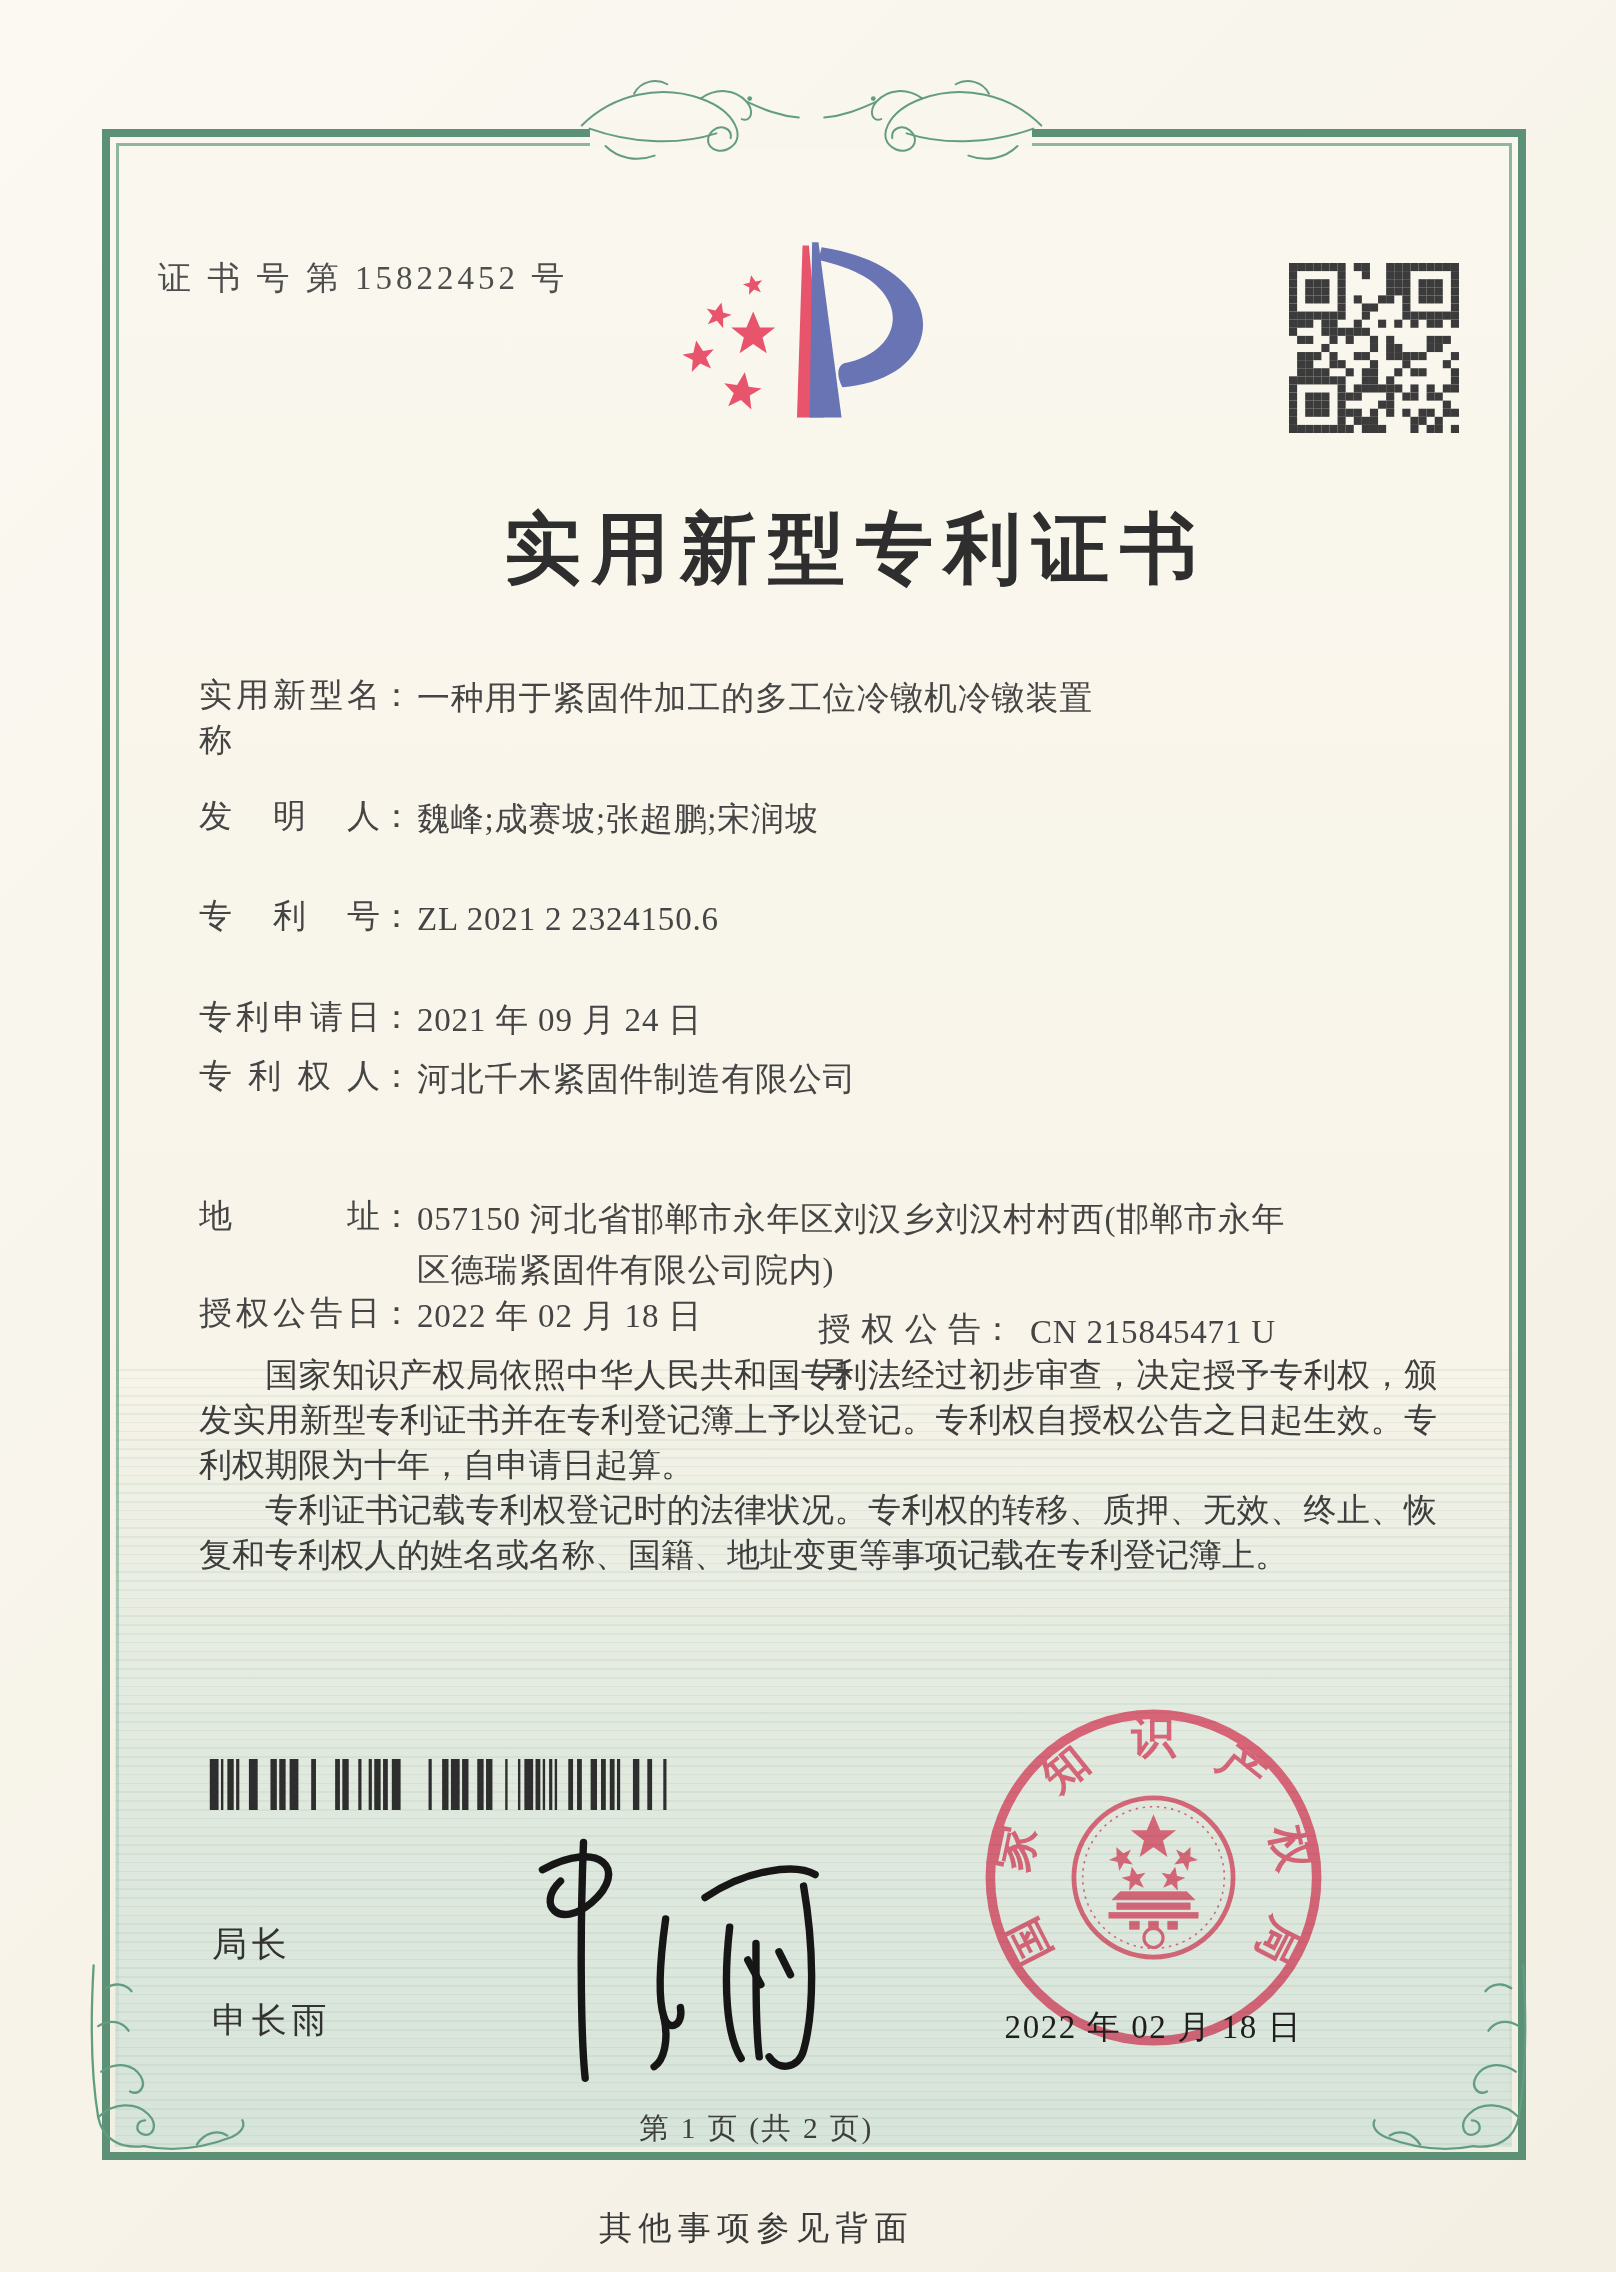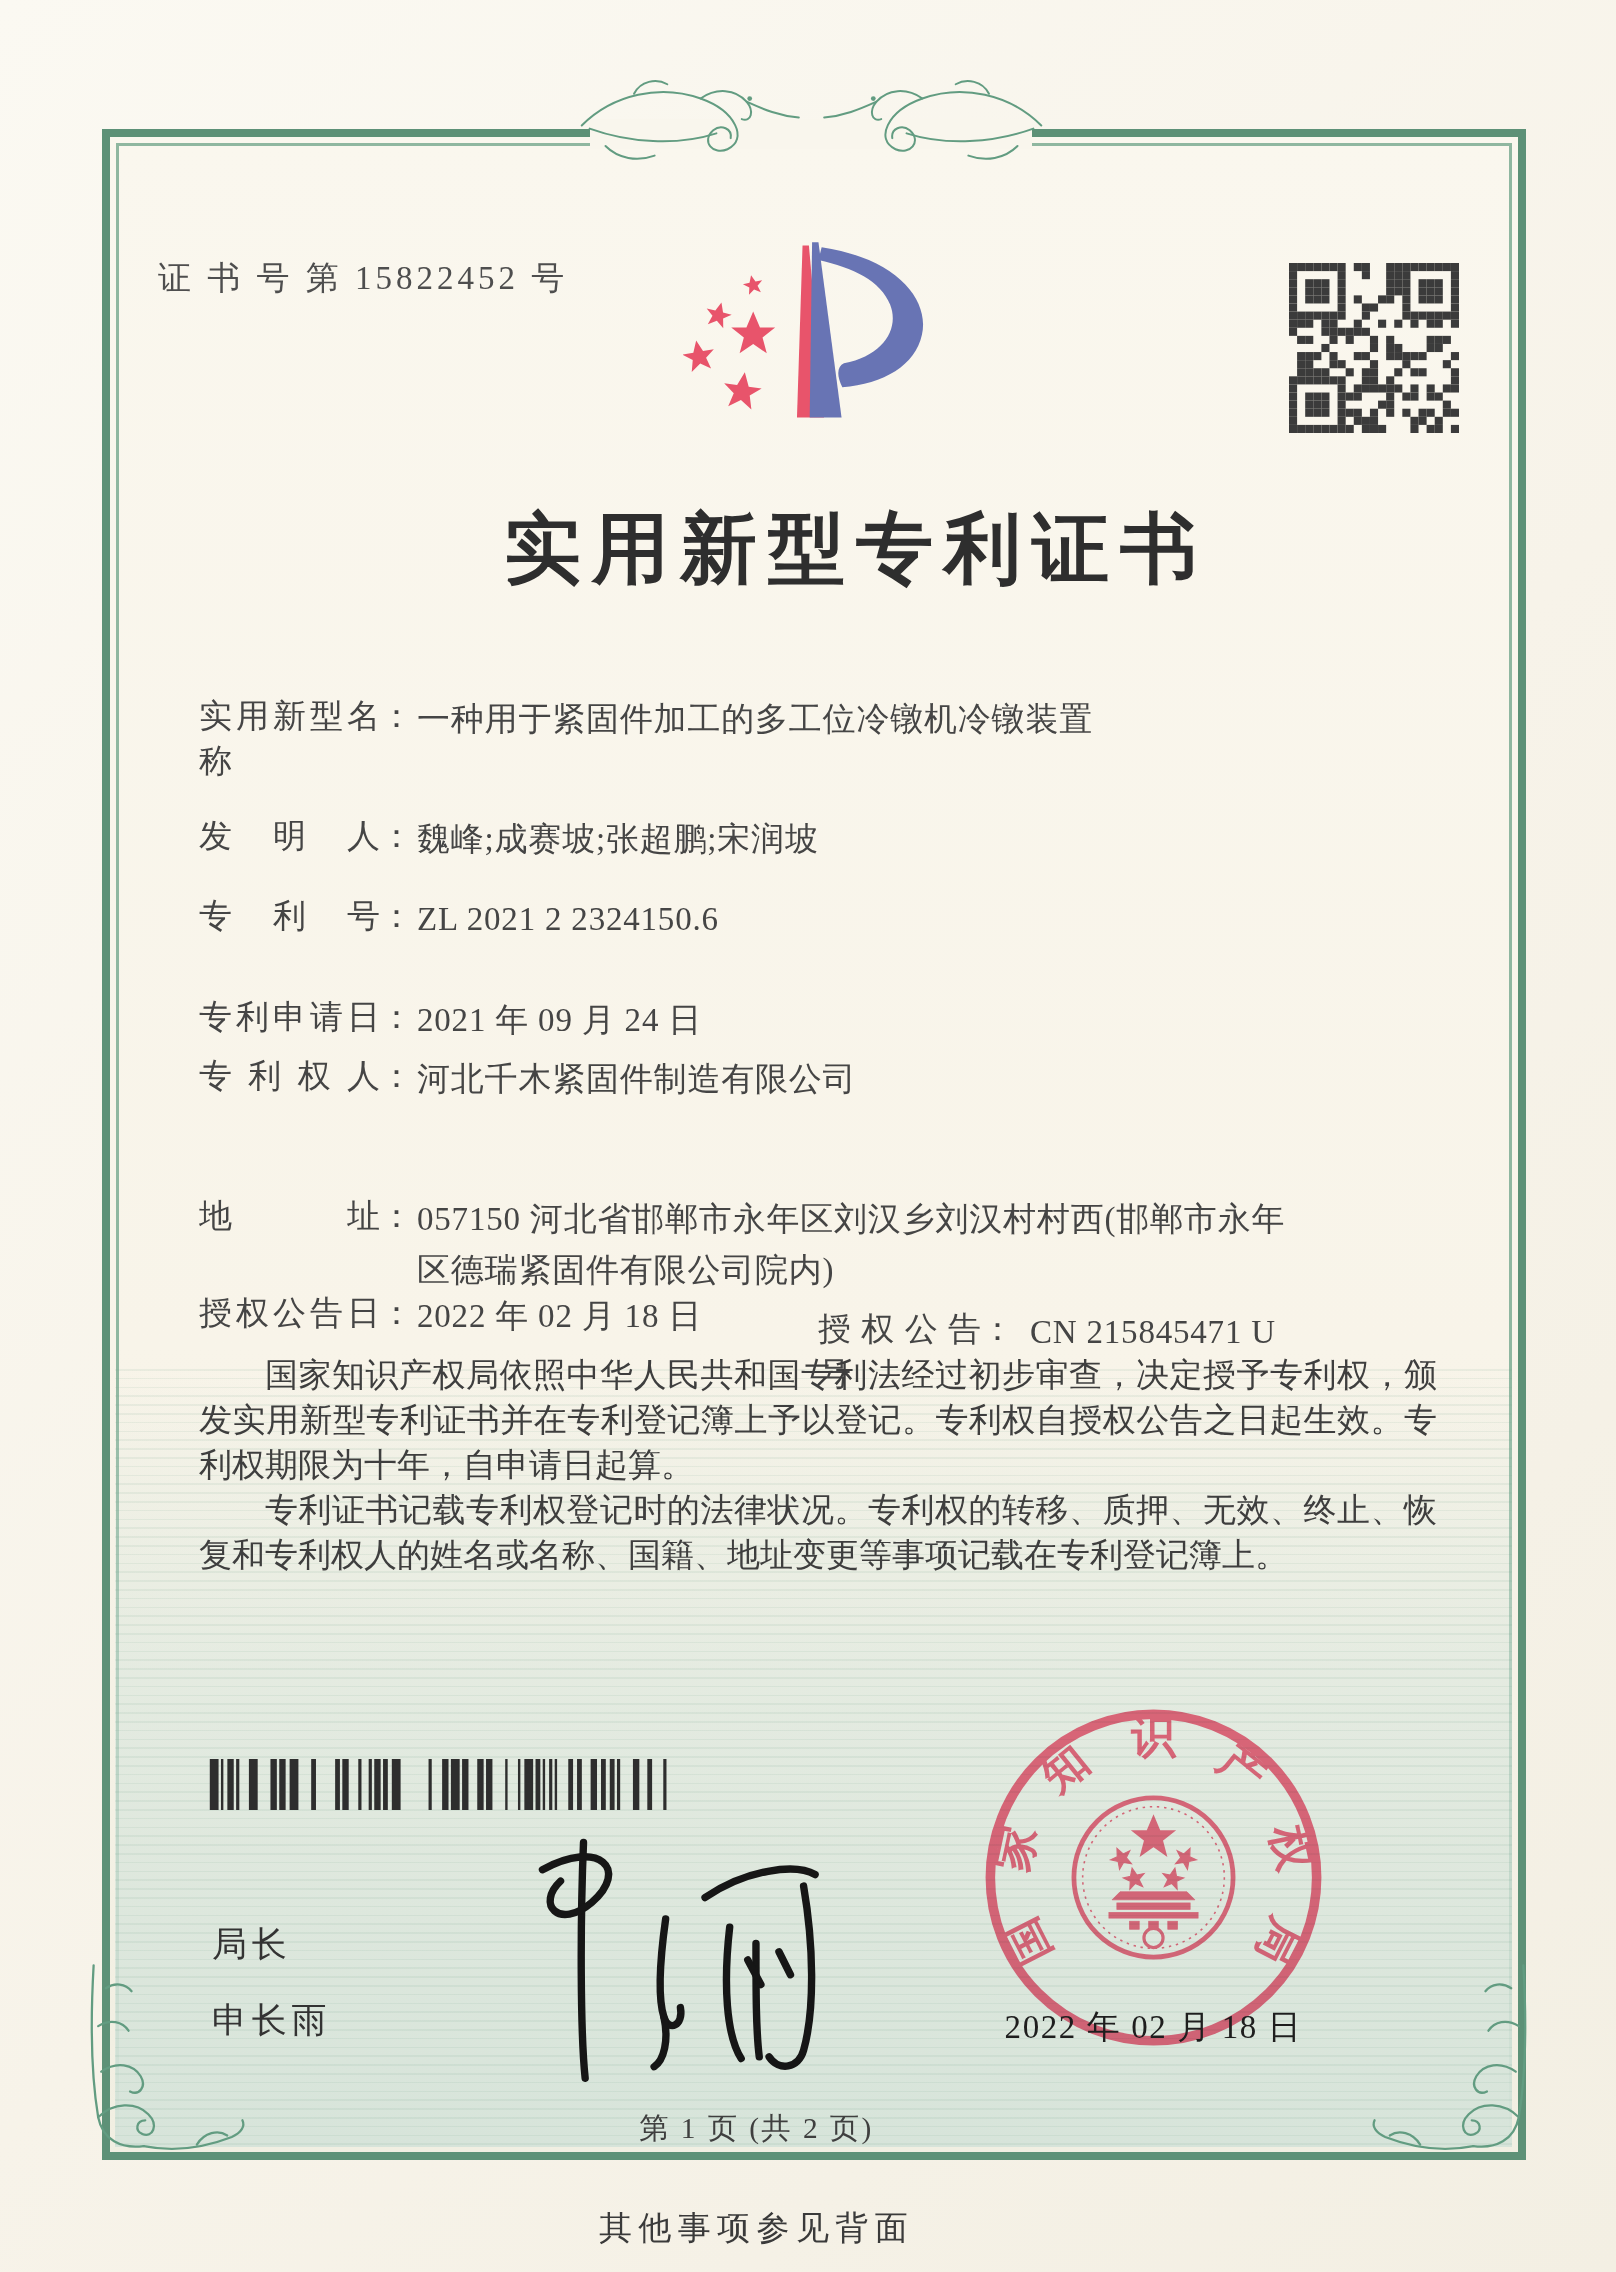--- a/index.html
+++ b/index.html
@@ -46,22 +46,22 @@
   .title{
     left:102px;top:498px;width:1424px;text-align:center;
     font-size:77px;font-weight:700;letter-spacing:11px;color:#2e2e2e;z-index:5;margin-left:42px;
   }
 
   
   .row{left:199px;width:1273px;font-size:33px;color:#454545;z-index:5;}
   .lbl{display:inline-block;width:181px;text-align:justify;text-align-last:justify;vertical-align:top;}
   .colon{vertical-align:top;}
   .val{position:absolute;left:218px;top:0;width:915px;line-height:51px;letter-spacing:0.8px;}
-  .row-name{top:694px;}
-  .row-inventor{top:794px;margin-top:20px;}
+  .row-name{top:673px;}
+  .row-inventor{top:794px;}
   .row-patno{top:894px;}
   .row-appdate{top:995px;}
   .row-patentee{top:1054px;}
   .row-address{top:1194px;}
   .row-grantdate{top:1291px;}
   .pair2{position:absolute;left:619px;top:16px;width:557px;}
   .pair2 .lbl{width:163px;}
   .pair2 .val{left:212px;width:342px;}
 
   

